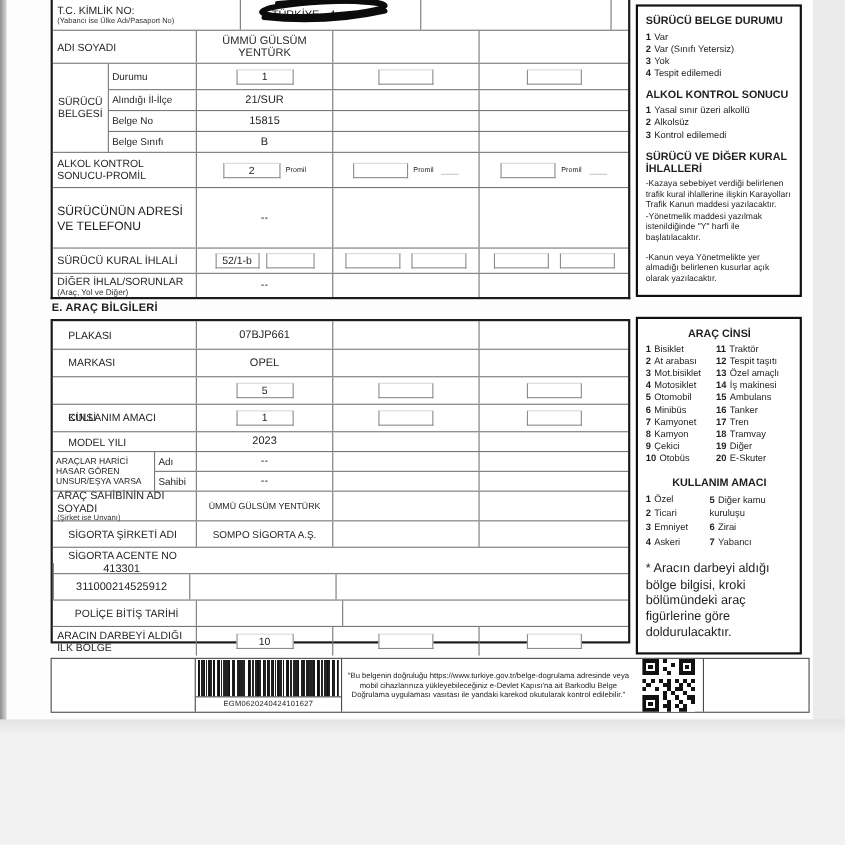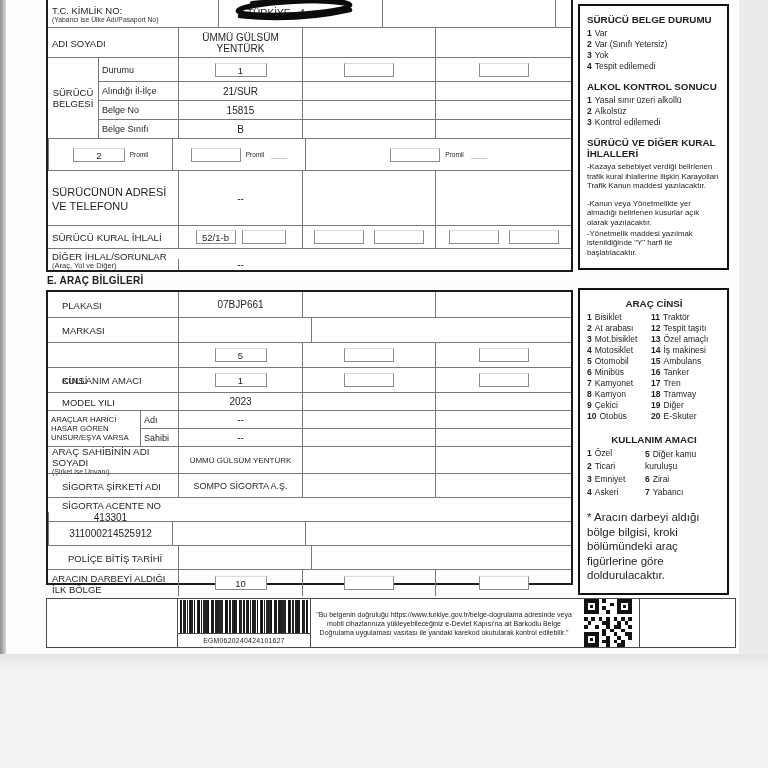--- a/index.html
+++ b/index.html
@@ -130,20 +130,21 @@
       <div class="nrow">
         <div class="nlabel">Belge Sınıfı</div>
         <div class="c1">B</div>
         <div class="c2"></div>
         <div class="c3"></div>
       </div>
     </div>
   </div>
 
   <div class="row" style="height:32px;">
+    <div class="lc">ALKOL KONTROL SONUCU-PROMİL</div>
     <div class="c1">
       <span class="bx">2</span>
       <span class="unit">Promil</span>
     </div>
     <div class="c2">
       <span class="bx empty"></span>
       <span class="unit">Promil</span>
       <span class="dash"></span>
     </div>
     <div class="c3">
@@ -169,21 +170,21 @@
     <div class="c2" style="gap:10px;">
       <span class="bx empty"></span>
       <span class="bx empty"></span>
     </div>
     <div class="c3" style="gap:10px;">
       <span class="bx empty"></span>
       <span class="bx empty"></span>
     </div>
   </div>
 
-  <div class="row" style="height:22px;align-items:flex-end;">
+  <div class="row" style="height:22px;">
     <div class="lc">
       <span>DİĞER İHLAL/SORUNLAR</span>
       <span class="sub" style="font-size:7.5px;">(Araç, Yol ve Diğer)</span>
     </div>
     <div class="c1">--</div>
     <div class="c2"></div>
     <div class="c3"></div>
   </div>
 </div>
 
@@ -200,37 +201,38 @@
   <div class="pi"><b>3</b><span>Yok</span></div>
   <div class="pi"><b>4</b><span>Tespit edilemedi</span></div>
 
   <div class="ph" style="margin-top:9px;">ALKOL KONTROL SONUCU</div>
   <div class="pi"><b>1</b><span>Yasal sınır üzeri alkollü</span></div>
   <div class="pi"><b>2</b><span>Alkolsüz</span></div>
   <div class="pi"><b>3</b><span>Kontrol edilemedi</span></div>
 
   <div class="ph" style="margin-top:9px;">SÜRÜCÜ VE DİĞER KURAL İHLALLERİ</div>
   <p class="pnote" style="margin:2px 0 0;">-Kazaya sebebiyet verdiği belirlenen trafik kural ihlallerine ilişkin Karayolları Trafik Kanun maddesi yazılacaktır.</p>
+  <p class="pnote" style="margin:1px 0 0;">-Yönetmelik maddesi yazılmak istenildiğinde "Y" harfi ile başlatılacaktır.</p>
   <p class="pnote" style="margin:8px 0 0;">-Kanun veya Yönetmelikte yer almadığı belirlenen kusurlar açık olarak yazılacaktır.</p>
-  <p class="pnote" style="margin:1px 0 0;">-Yönetmelik maddesi yazılmak istenildiğinde "Y" harfi ile başlatılacaktır.</p>
 </div>
 
 <div class="sec-title">E. ARAÇ BİLGİLERİ</div>
 
 <div class="tbl" style="left:46px; top:290px; width:527px; height:295px;">
 
   <div class="row first" style="height:25px;">
     <div class="lc" style="padding-left:14px;">PLAKASI</div>
     <div class="c1">07BJP661</div>
     <div class="c2"></div>
     <div class="c3"></div>
   </div>
 
   <div class="row" style="height:25px;">
     <div class="lc" style="padding-left:14px;">MARKASI</div>
+    <div class="c1">OPEL</div>
     <div class="c2"></div>
     <div class="c3"></div>
   </div>
 
   <div class="row" style="height:25px;">
     <div class="lc" style="padding-left:14px;margin-top:35px;">CİNSİ</div>
     <div class="c1">
         <span class="bx">5</span>
       </div>
     <div class="c2">

